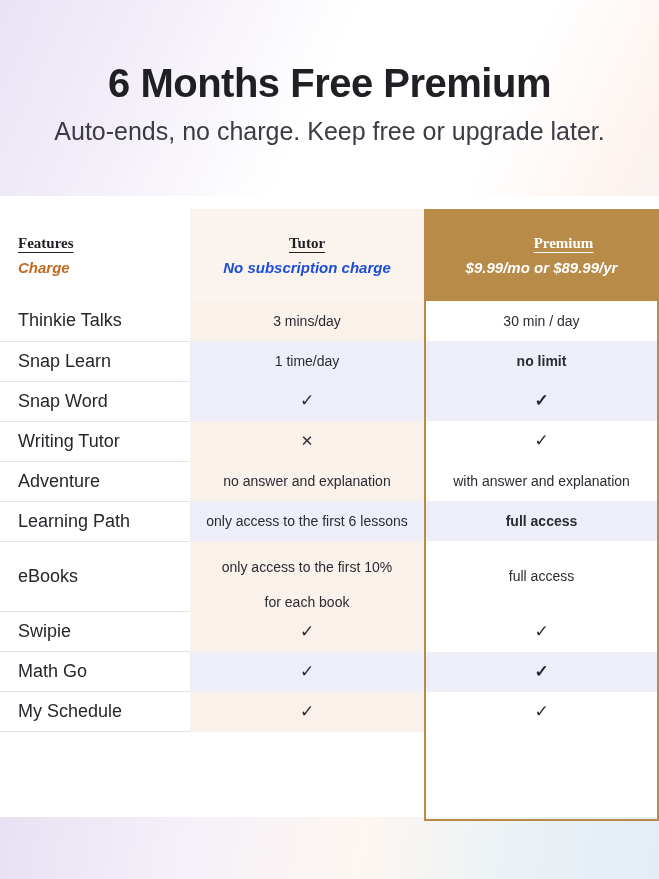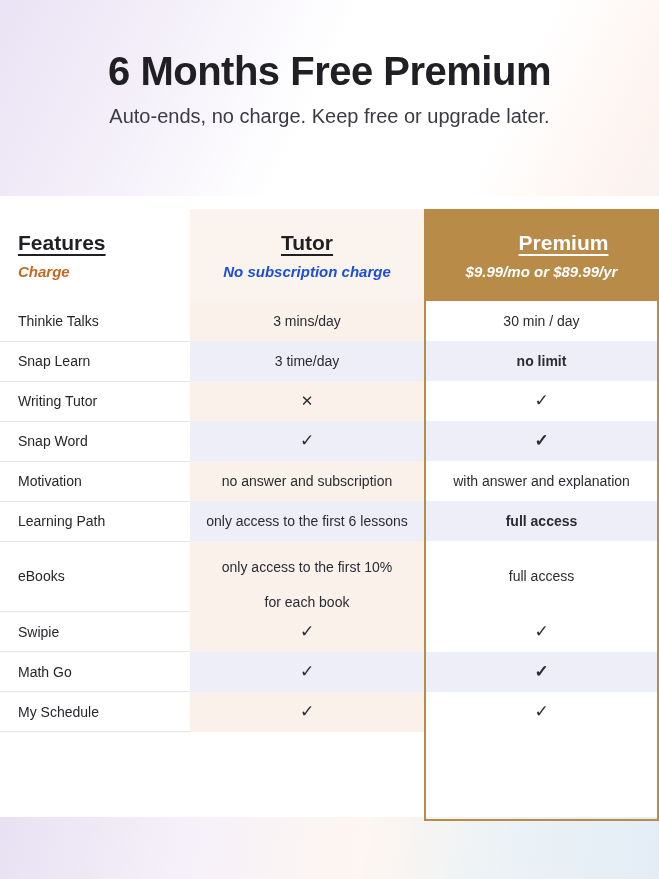--- a/index.html
+++ b/index.html
@@ -37,34 +37,34 @@
   }
   .bg-white-band {
     position: absolute;
     left: 0; right: 0;
     top: 196px;
     height: 625px;
     background: #ffffff;
   }
   .header {
     position: relative;
-    padding-top: 48px;
+    padding-top: 60px;
     text-align: center;
     z-index: 2;
   }
   .title {
     font-size: 40px;
     font-weight: bold;
     letter-spacing: -0.5px;
     color: #1f1f24;
     line-height: 1.18;
   }
   .subtitle {
     margin-top: 10px;
-    font-size: 20px;
+    font-size: 25px;
     color: #3b3b44;
     font-weight: 400;
   }
 
   .table-wrap {
     position: absolute;
     top: 209px;
     left: 0;
     width: 659px;
     z-index: 3;
@@ -86,47 +86,48 @@
   .head-cell {
     height: 92px;
     text-align: center;
     padding: 0 8px;
   }
   .head-cell.feature {
     text-align: left;
     padding-left: 18px;
   }
   .head-title {
-    font-size: 21px;
+    font-size: 15px;
     font-weight: bold;
     color: #1f1f24;
     text-decoration: underline;
     text-underline-offset: 4px;
     display: inline-block;
     line-height: 1.25;
+    font-family: Liberation Serif, serif;
   }
   .head-sub {
     margin-top: 7px;
     font-size: 15px;
     font-style: italic;
     color: #1d4ed8;
     font-weight: 600;
   }
   .head-cell.feature .head-sub { color: #c06a22; }
 
   .free-head { background: #faf3ee; }
   .prem-head {
     background: #b98b49;
   }
   .prem-head .head-title { color: #ffffff; margin-left: 44px; }
   .prem-head .head-sub { color: #ffffff; font-weight: 600; }
 
   
   td.feature-cell {
-    font-size: 14px;
+    font-size: 18px;
     color: #26262c;
     padding: 0 0 0 18px;
     text-align: left;
   }
   td.val {
     text-align: center;
     font-size: 14px;
     color: #2b2b33;
     padding: 0 10px;
     line-height: 1.32;
@@ -209,36 +210,36 @@
         </tr>
       </thead>
       <tbody id="table-body">
           <tr class="r odd">
             <td class="feature-cell">Thinkie Talks</td>
             <td class="val free-cell">3 mins/day</td>
             <td class="val prem-cell">30 min / day</td>
           </tr>
           <tr class="r even">
             <td class="feature-cell">Snap  Learn</td>
-            <td class="val free-cell">3 time/day</td>
+            <td class="val free-cell">1 time/day</td>
             <td class="val prem-cell">no limit</td>
+          </tr>
+          <tr class="r even">
+            <td class="feature-cell">Snap Word</td>
+            <td class="val free-cell"><span class="check">✓</span></td>
+            <td class="val prem-cell"><span class="check">✓</span></td>
           </tr>
           <tr class="r odd">
             <td class="feature-cell">Writing Tutor</td>
             <td class="val free-cell"><span class="cross">✕</span></td>
             <td class="val prem-cell"><span class="check">✓</span></td>
           </tr>
-          <tr class="r even">
-            <td class="feature-cell">Snap Word</td>
-            <td class="val free-cell"><span class="check">✓</span></td>
-            <td class="val prem-cell"><span class="check">✓</span></td>
-          </tr>
-          <tr class="r odd">
-            <td class="feature-cell">Motivation</td>
-            <td class="val free-cell">no answer and subscription</td>
+          <tr class="r odd">
+            <td class="feature-cell">Adventure</td>
+            <td class="val free-cell">no answer and explanation</td>
             <td class="val prem-cell">with answer and explanation</td>
           </tr>
           <tr class="r even">
             <td class="feature-cell">Learning Path</td>
             <td class="val free-cell">only access to the first 6 lessons</td>
             <td class="val prem-cell">full access</td>
           </tr>
           <tr class="r odd">
             <td class="feature-cell">eBooks</td>
             <td class="val free-cell">

